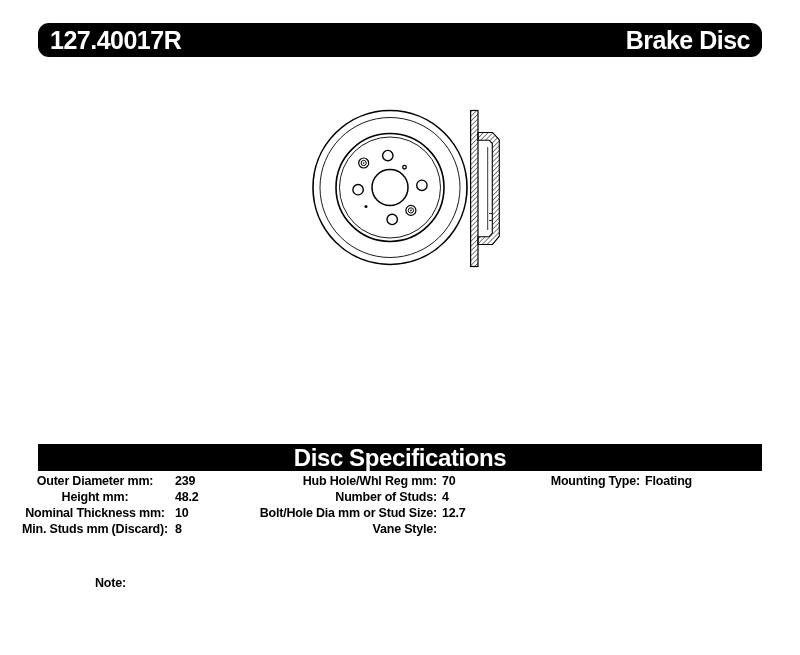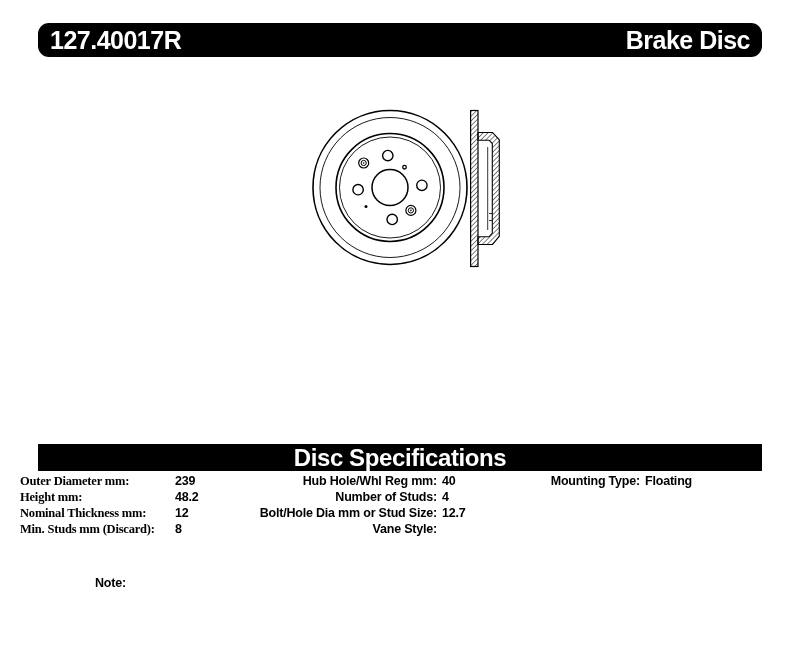--- a/index.html
+++ b/index.html
@@ -37,21 +37,21 @@
     display:flex;flex-direction:column;
   }
   .spec-col-0{left:20px;width:255px;}
   .spec-col-1{left:237px;width:290px;}
   .spec-col-2{left:530px;width:235px;}
   .spec-row{
     display:flex;align-items:baseline;
     font-size:12.5px;font-weight:700;line-height:15.9px;
     letter-spacing:-0.2px;white-space:nowrap;
   }
-  .spec-col-0 .spec-label{flex:0 0 150px;text-align:left;font-family:Liberation Serif, serif;}
+  .spec-col-0 .spec-label{flex:0 0 150px;text-align:center;}
   .spec-col-1 .spec-label{flex:0 0 200px;text-align:right;}
   .spec-col-2 .spec-label{flex:0 0 110px;text-align:right;}
   .spec-value{margin-left:5px;text-align:left;}
   .note-label{
     position:absolute;left:95px;top:570px;
     font-size:12.5px;font-weight:700;letter-spacing:-0.2px;margin-top:6px;
   }
 </style>
 </head>
 <body>
@@ -116,31 +116,31 @@
       <div class="spec-row">
         <span class="spec-label">Outer Diameter mm:</span>
         <span class="spec-value">239</span>
       </div>
       <div class="spec-row">
         <span class="spec-label">Height mm:</span>
         <span class="spec-value">48.2</span>
       </div>
       <div class="spec-row">
         <span class="spec-label">Nominal Thickness mm:</span>
-        <span class="spec-value">12</span>
+        <span class="spec-value">10</span>
       </div>
       <div class="spec-row">
         <span class="spec-label">Min. Studs mm (Discard):</span>
         <span class="spec-value">8</span>
       </div>
     </div>
   <div class="spec-col spec-col-1">
       <div class="spec-row">
         <span class="spec-label">Hub Hole/Whl Reg mm:</span>
-        <span class="spec-value">40</span>
+        <span class="spec-value">70</span>
       </div>
       <div class="spec-row">
         <span class="spec-label">Number of Studs:</span>
         <span class="spec-value">4</span>
       </div>
       <div class="spec-row">
         <span class="spec-label">Bolt/Hole Dia mm or Stud Size:</span>
         <span class="spec-value">12.7</span>
       </div>
       <div class="spec-row">

